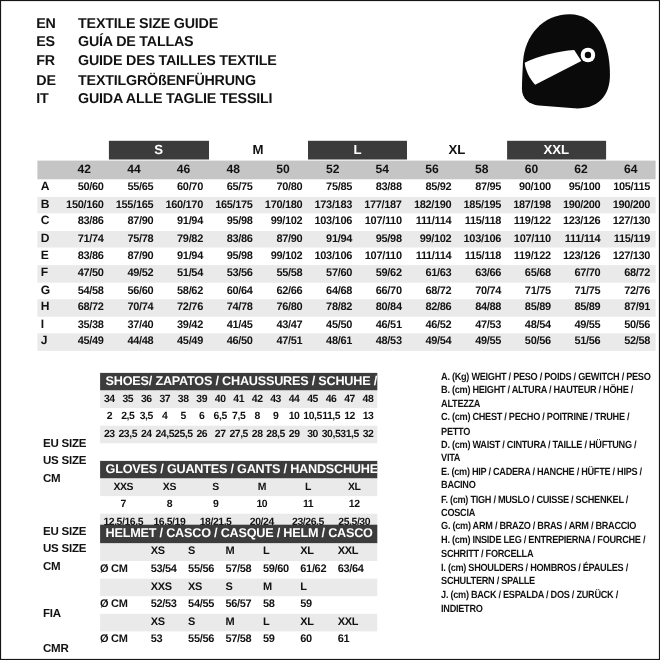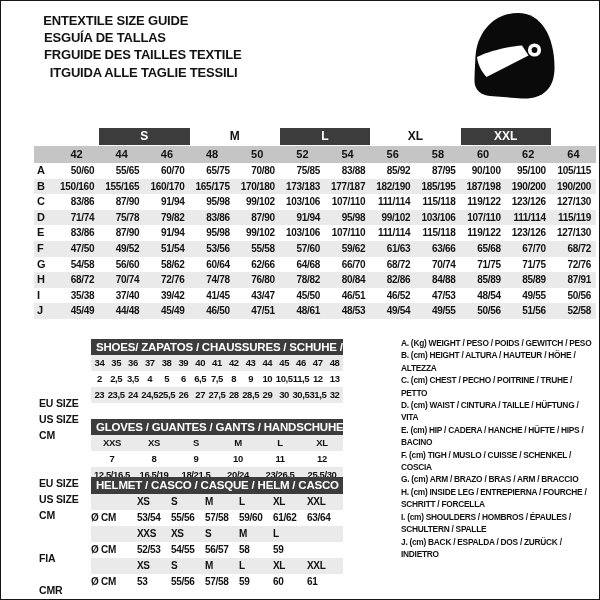--- a/index.html
+++ b/index.html
@@ -9,21 +9,21 @@
     --ink:#121212;
   }
   *{box-sizing:border-box;}
   html,body{margin:0;padding:0;}
   body{
     width:600px;height:600px;position:relative;background:#fff;
     font-family:"Liberation Sans","DejaVu Sans",sans-serif;color:var(--ink);
     border:1px solid #161616;overflow:hidden;
   }
   
-  .languages{position:absolute;left:22px;top:11px;text-align:right;}
+  .languages{position:absolute;left:32px;top:11px;}
   .lang-row{display:flex;font-weight:bold;font-size:13px;line-height:17.2px;letter-spacing:-0.2px;}
   .lang-code{width:38px;}
   
   .helmet-badge{position:absolute;left:460px;top:5px;width:106px;height:100px;}
   
   .main-table{position:absolute;left:33px;top:127px;width:562px;}
   .mt-row{display:grid;grid-template-columns:20px repeat(12,1fr);}
   .mt-group{height:17px;margin-bottom:1px;}
   .mt-gcell{font-size:12px;font-weight:bold;text-align:center;line-height:17px;}
   .dark{background:var(--dark);color:#fff;}
@@ -62,20 +62,24 @@
     </div>
     <div class="lang-row">
       <span class="lang-code">ES</span>
       <span class="lang-label">GUÍA DE TALLAS</span>
     </div>
     <div class="lang-row">
       <span class="lang-code">FR</span>
       <span class="lang-label">GUIDE DES TAILLES TEXTILE</span>
     </div>
     <div class="lang-row">
+      <span class="lang-code">DE</span>
+      <span class="lang-label">TEXTILGRÖßENFÜHRUNG</span>
+    </div>
+    <div class="lang-row">
       <span class="lang-code">IT</span>
       <span class="lang-label">GUIDA ALLE TAGLIE TESSILI</span>
     </div>
   </div>
 
 <div class="helmet-badge">
   <svg viewBox="0 0 100 100" width="106" height="100">
     <path fill="#0a0a0a" d="M54 7 C 29 7 13 27 11.5 50 C 11 59 10.5 69 10.5 75 C 10.5 84 17 89 26 90 L 58 92.5 C 78 93.5 90.5 83 90.5 62 C 90.5 30 77 7 54 7 Z"></path>
     <path fill="#ffffff" d="M13 51 C 25 45 44 40.5 58 39.5 L 64.5 49.5 L 22.5 71 C 17 65 13.8 58 13 51 Z"></path>
     <circle cx="70.5" cy="44" r="6.6" fill="#ffffff"></circle>

